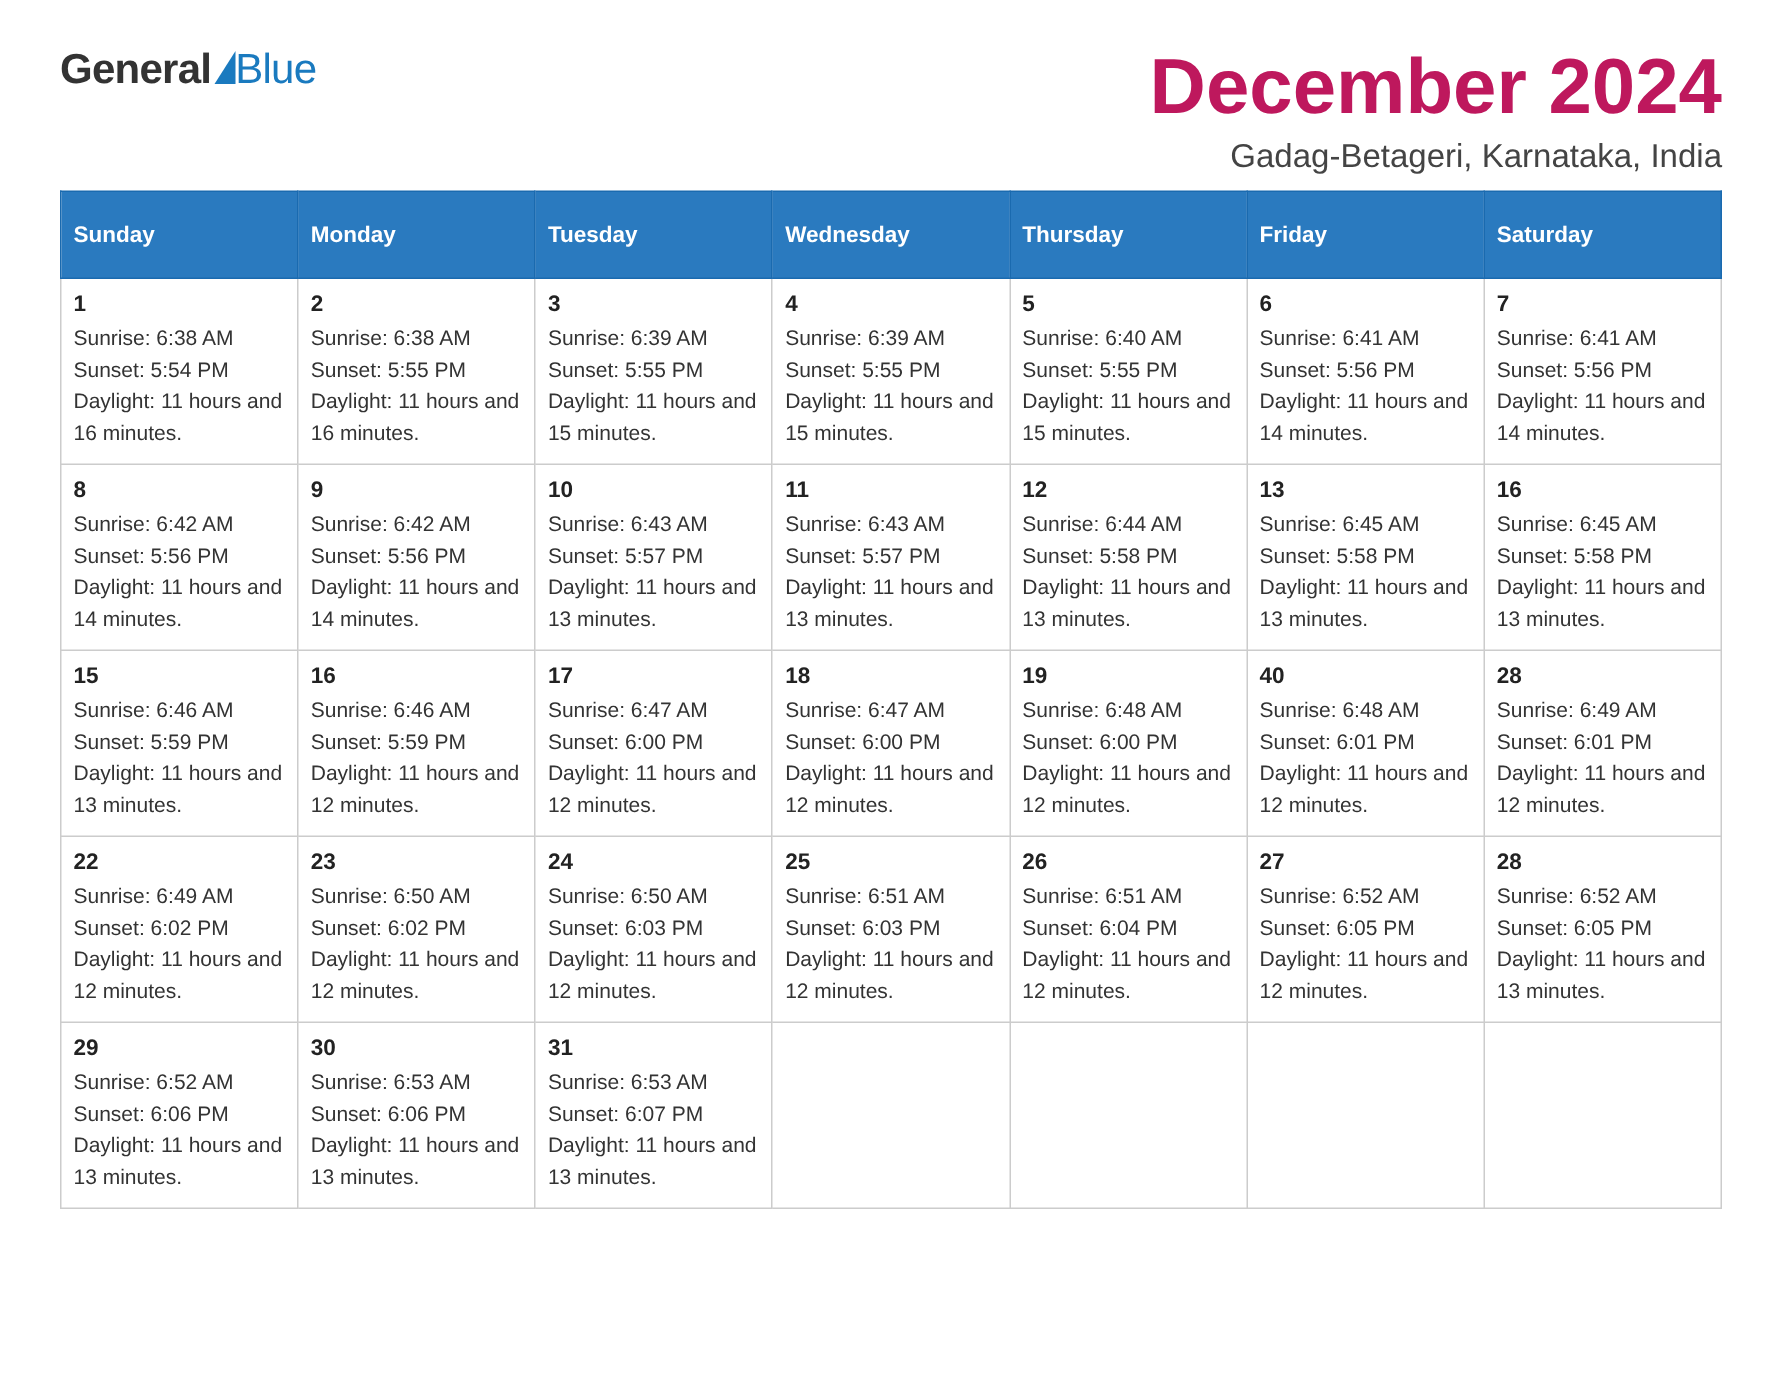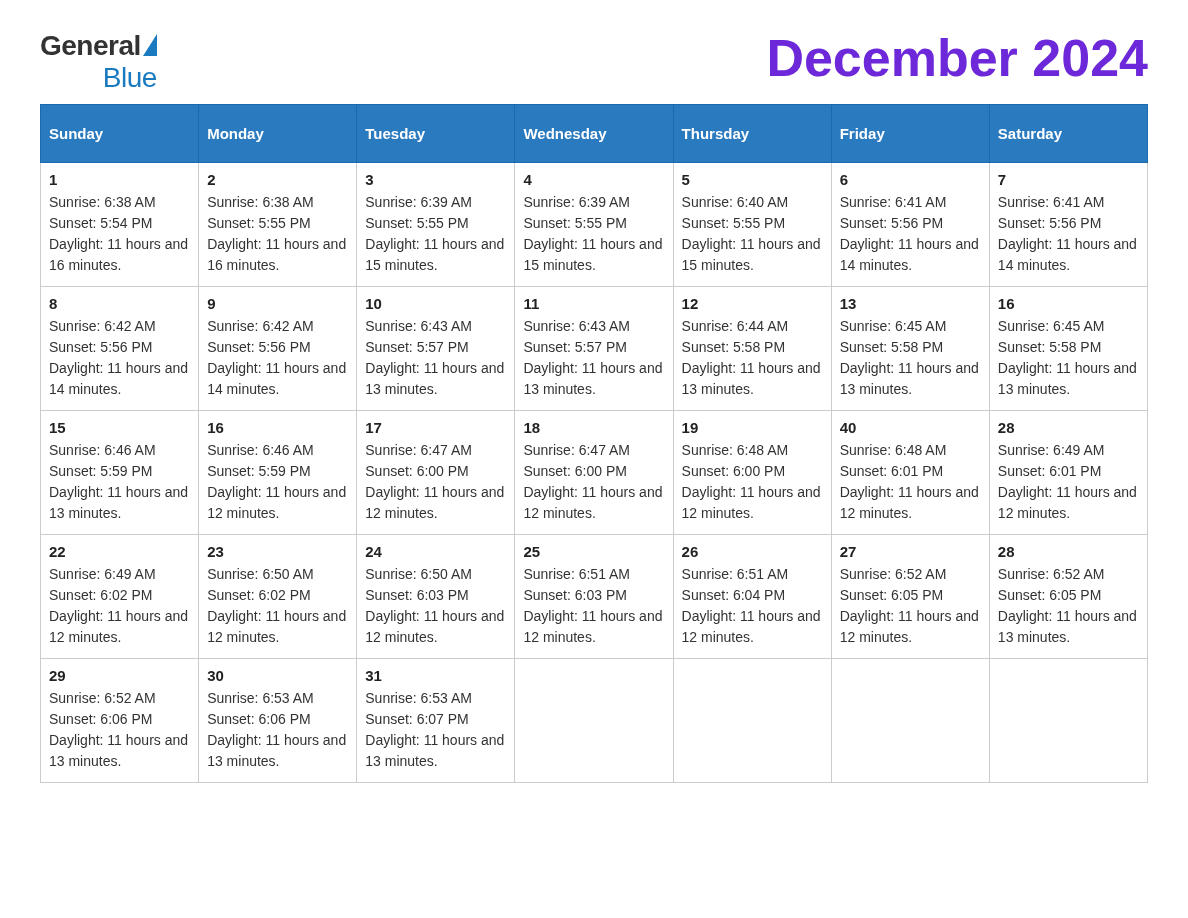--- a/index.html
+++ b/index.html
@@ -11,22 +11,22 @@
       min-height: 918px;
     }
     .header-row {
       display: flex;
       justify-content: space-between;
       align-items: flex-start;
       margin-bottom: 10px;
     }
     .logo {
       display: flex;
-      flex-direction: column;
-      align-items: flex-end;
+      flex-direction: row;
+      align-items: center;
     }
     .logo-general {
       font-size: 28px;
       font-weight: bold;
       color: #333;
       letter-spacing: -0.5px;
     }
     .logo-blue {
       font-size: 28px;
       font-weight: normal;
@@ -43,21 +43,21 @@
       border-bottom: 22px solid #1a7abf;
       margin-left: 2px;
       margin-bottom: 2px;
     }
     .title-block {
       text-align: right;
     }
     .main-title {
       font-size: 52px;
       font-weight: bold;
-      color: #6d28d9;
+      color: #be185d;
       line-height: 1.1;
     }
     .subtitle {
       font-size: 22px;
       color: #444;
       margin-top: 4px;
     }
     .calendar-table {
       width: 100%;
       border-collapse: collapse;
@@ -106,20 +106,21 @@
 <div class="header-row">
   <div class="logo">
     <div style="display:flex;align-items:center;">
       <span class="logo-general">General</span>
       <div class="logo-triangle"></div>
     </div>
     <span class="logo-blue">Blue</span>
   </div>
   <div class="title-block">
     <div class="main-title">December 2024</div>
+    <div class="subtitle">Gadag-Betageri, Karnataka, India</div>
   </div>
 </div>
 
 <table class="calendar-table">
   <thead>
     <tr>
     <th>Sunday</th>
         <th>Monday</th>
         <th>Tuesday</th>
         <th>Wednesday</th>

